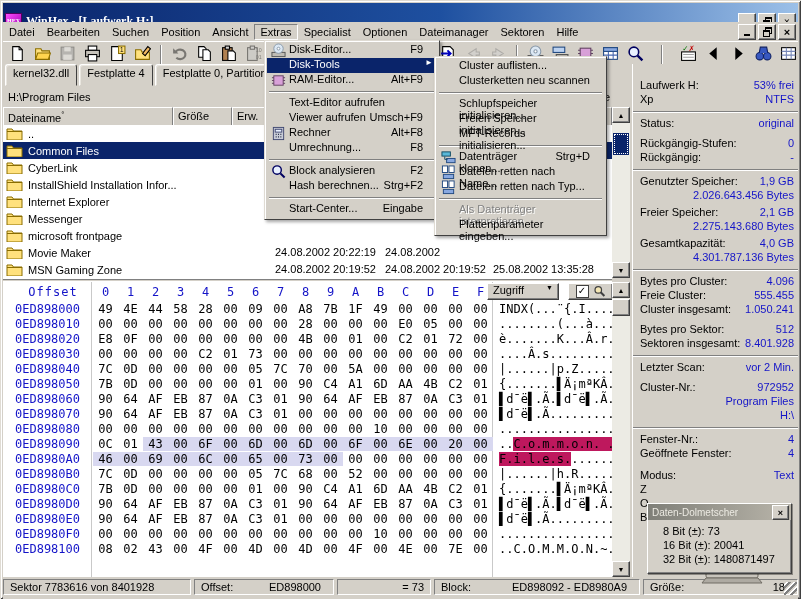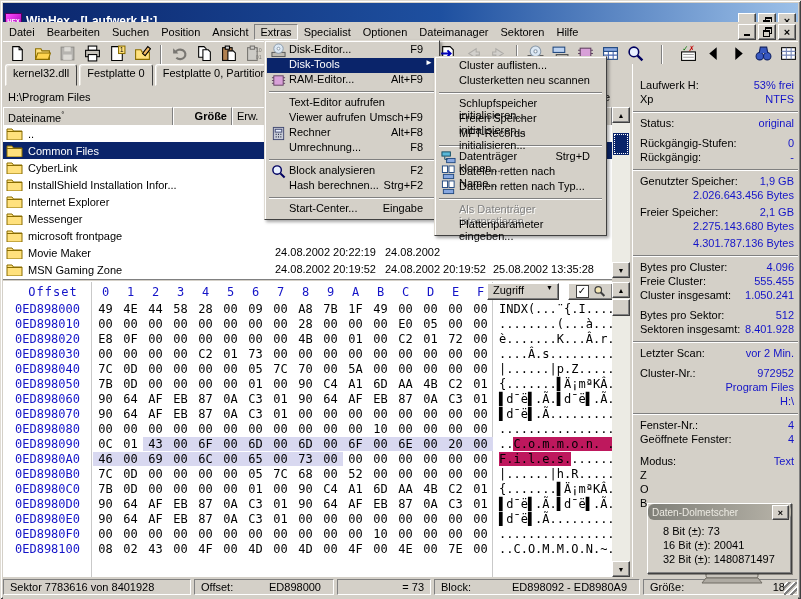--- a/index.html
+++ b/index.html
@@ -1,21 +1,21 @@
 <!DOCTYPE html>
 <html><head>
 <meta charset="utf-8">
 <style>
   html,body{margin:0;padding:0;background:#808080;}
   .screen{position:relative;width:801px;height:599px;background:#d4d0c8;overflow:hidden;
     font-family:"Liberation Sans",sans-serif;font-size:11px;color:#000;
     box-shadow:inset 1px 1px 0 #dfdbd3,inset -1px -1px 0 #404040,inset 2px 2px 0 #fff,inset -2px -2px 0 #808080;}
   
   .titlebar{position:absolute;left:3px;top:3px;right:3px;height:36px;display:flex;align-items:center;
-    background:linear-gradient(90deg,#0a246a 0%,#1e50a0 55%,#9cc0e8 100%);color:#fff;font-weight:bold;font-size:12px;}
+    background:linear-gradient(90deg,#0a246a 0%,#1e50a0 55%,#9cc0e8 100%);color:#fff;font-weight:bold;font-size:12px;font-family:Liberation Serif, serif;}
   .logo{width:15px;height:15px;margin:0 4px 0 2px;background:linear-gradient(135deg,#ff4cff,#9c00b0);
     border:1px solid #55005f;color:#fff;font-size:6px;font-weight:bold;display:flex;align-items:center;justify-content:center;}
   .ctl-group{margin-left:auto;display:flex;gap:2px;padding-right:2px;}
   .ctl{width:16px;height:14px;background:#d4d0c8;border:1px solid;border-color:#fff #404040 #404040 #fff;
     box-shadow:inset -1px -1px 0 #808080;display:flex;align-items:center;justify-content:center;color:#000;}
   .glyph-min{width:6px;height:2px;background:#000;margin-top:7px;}
   .glyph-restore{position:relative;width:8px;height:7px;}
   .glyph-restore i{position:absolute;border:1px solid #000;border-top-width:2px;width:5px;height:4px;display:block;}
   .glyph-restore i:first-child{left:2px;top:-1px;}
   .glyph-restore i:last-child{left:0;top:2px;background:#d4d0c8;}
@@ -35,21 +35,21 @@
   .tb-sep.wide{margin:0 13px;}
   
   .tabbar{position:absolute;left:3px;top:64px;width:629px;height:22px;display:flex;align-items:flex-end;padding-left:2px;background:#d4d0c8;}
   .tab{height:18px;padding:2px 7px 0;margin-right:2px;background:#d4d0c8;border:1px solid;
     border-color:#fff #404040 #d4d0c8 #fff;border-radius:3px 3px 0 0;box-shadow:inset 1px 1px 0 #e9e6df;}
   .pathbar{position:absolute;left:3px;top:87px;width:629px;height:19px;background:#d4d0c8;display:flex;align-items:center;padding:0 5px;box-sizing:border-box;}
   .path-frag{position:absolute;right:22px;}
   .listheader{position:absolute;left:3px;top:107px;width:609px;height:18px;display:flex;}
   .lh-seg{box-sizing:border-box;height:20px;background:#d4d0c8;border:1px solid;border-color:#fff #808080 #808080 #fff;
     padding:2px 4px;overflow:hidden;white-space:nowrap;}
-  .lh-right{text-align:right;font-weight:bold;}
+  .lh-right{text-align:left;}
   sup{font-size:8px;}
   
   .filelist{position:absolute;left:3px;top:125px;width:609px;height:154px;background:#fff;overflow:hidden;}
   .f-row{height:17px;display:flex;align-items:center;position:relative;}
   .f-row.sel{background:#0a246a;color:#fff;}
   .f-icon{width:17px;height:13px;margin:0 5px 0 3px;flex:none;}
   .f-date{position:absolute;top:2px;}
   
   .vscroll{position:absolute;width:18px;background:#ecebe4;}
   #scroll-files{left:612px;top:107px;height:171px;}
@@ -92,21 +92,21 @@
   .rp-sec{padding:2px 4px 4px 7px;}
   .rp-hr{border-top:1px solid #808080;border-bottom:1px solid #fff;margin:1px 0;}
   .rp-row{display:flex;line-height:14px;}
   .rp-l{white-space:nowrap;}
   .rp-v{color:#1414c8;margin-left:auto;text-align:right;white-space:nowrap;}
   .rp-gap{display:block;}
   
   .interp{position:absolute;left:647px;top:503px;width:143px;height:69px;background:#d4d0c8;z-index:40;
     border:1px solid;border-color:#fff #404040 #404040 #fff;box-shadow:inset -1px -1px 0 #808080,1px 1px 0 rgba(0,0,0,.35);}
   .interp-title{height:15px;background:linear-gradient(90deg,#7f7f78,#b9b5aa);color:#eceae2;font-size:10px;
-    display:flex;align-items:center;padding:1px 2px 0 4px;border-radius:6px;}
+    display:flex;align-items:center;padding:1px 2px 0 4px;}
   .interp-x{margin-left:auto;width:15px;height:13px;font-size:9px;font-weight:bold;}
   .interp-body{padding:4px 0 0 15px;line-height:14px;}
   .drive-img{position:absolute;left:700px;top:556px;z-index:30;}
   
   .statusbar{position:absolute;left:3px;top:577px;right:3px;height:24px;background:#d4d0c8;display:flex;gap:3px;padding-top:2px;box-sizing:border-box;}
   .sb-panel{box-sizing:border-box;height:16px;border:1px solid;border-color:#808080 #fff #fff #808080;
     display:flex;align-items:center;padding:0 6px;overflow:hidden;white-space:nowrap;}
   .sb-panel .val{margin-left:auto;padding-right:6px;}
   .sb-right{justify-content:flex-end;}
   .grip{position:absolute;right:4px;bottom:4px;width:13px;height:13px;
@@ -330,21 +330,21 @@
           <span><svg viewBox="0 0 16 16" width="17" height="17">
               <rect x="1.5" y="2.5" width="13" height="11" fill="#fff" stroke="#000"></rect>
               <path d="M1.5 6h13M1.5 9.5h13M6 2.5v11M10.5 2.5v11" stroke="#7888b8"></path>
             </svg></span>
         </span>
       </div>
   </div>
 
   <div class="tabbar" id="tabbar">
       <span class="tab">kernel32.dll</span>
-      <span class="tab">Festplatte 0</span>
+      <span class="tab">Festplatte 4</span>
       <span class="tab">Festplatte 0, Partition 6</span>
       <span class="tab">L</span>
     </div>
 
   <div class="pathbar">
     <span>H:\Program Files</span>
     <span class="path-frag">hnisse</span>
   </div>
 
   <div class="listheader">
@@ -894,20 +894,24 @@
         <div class="rp-gap" style="height: 3px;"></div>
         <div class="rp-row">
           <span class="rp-l">Freier Speicher:</span>
           <span class="rp-v">2,1 GB</span>
         </div>
         <div class="rp-row">
           <span class="rp-v">2.275.143.680 Bytes</span>
         </div>
         <div class="rp-gap" style="height: 3px;"></div>
         <div class="rp-row">
+          <span class="rp-l">Gesamtkapazität:</span>
+          <span class="rp-v">4,0 GB</span>
+        </div>
+        <div class="rp-row">
           <span class="rp-v">4.301.787.136 Bytes</span>
         </div>
       </div>
       <div class="rp-hr"></div>
       <div class="rp-sec">
         <div class="rp-row">
           <span class="rp-l">Bytes pro Cluster:</span>
           <span class="rp-v">4.096</span>
         </div>
         <div class="rp-row">

